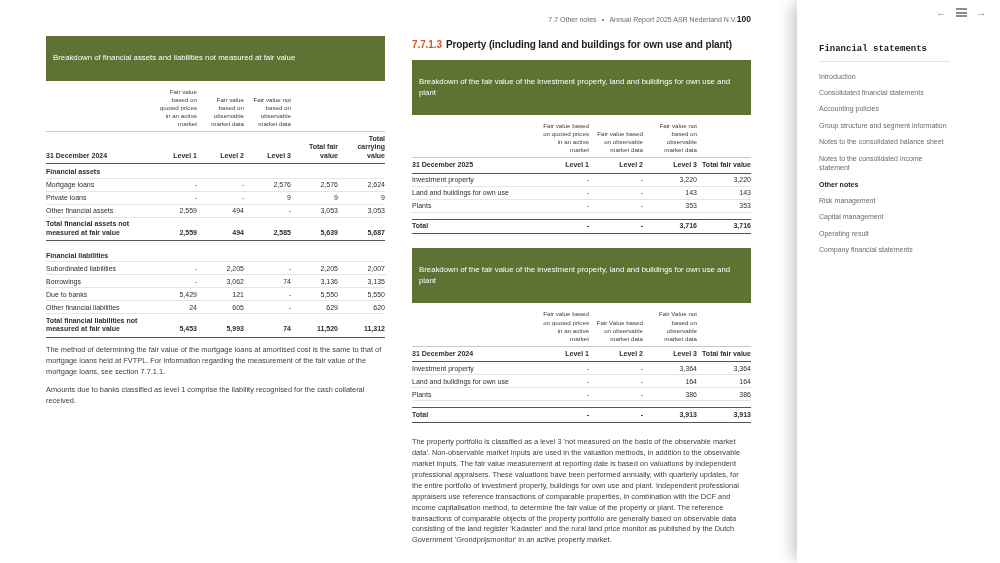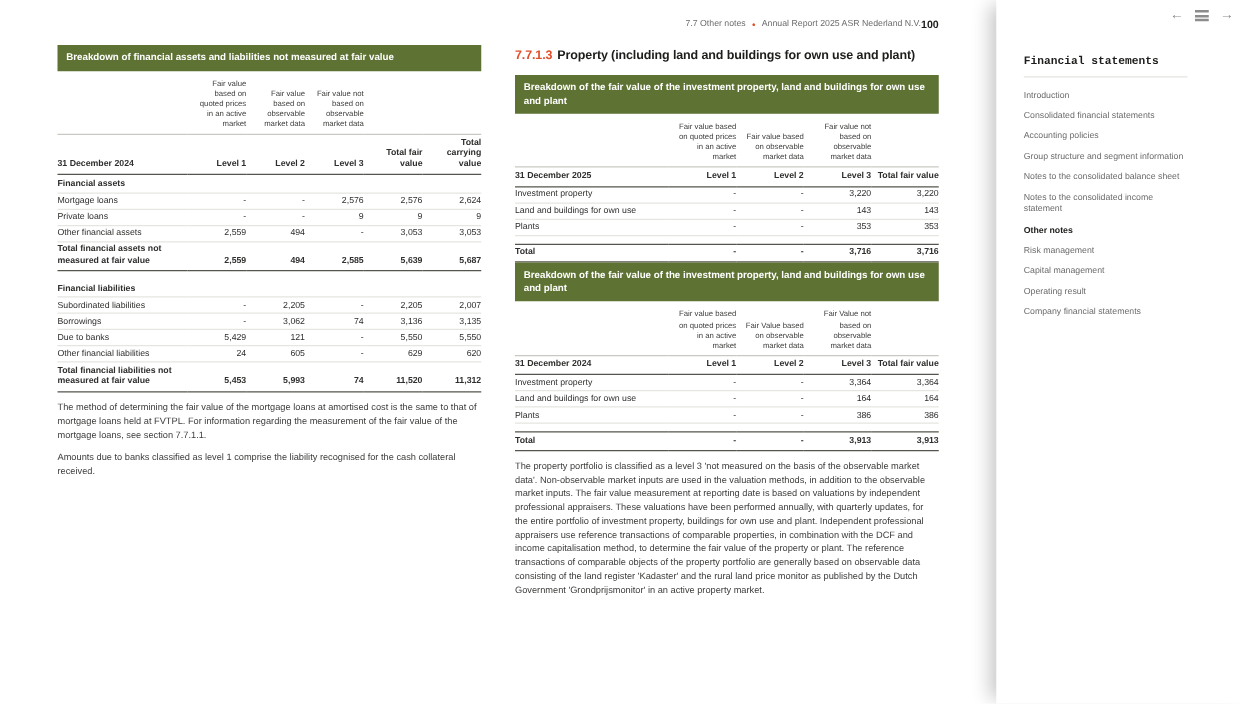--- a/index.html
+++ b/index.html
@@ -22,22 +22,22 @@
     height:30px;display:flex;justify-content:flex-end;align-items:center;
     font-size:7px;color:#6b6b6b;padding-top:8px;
   }
   .topbar .sep-dot{color:var(--red);margin:0 5px;font-size:8px;}
   .topbar .report-name{color:#6b6b6b;}
   .topbar .page-number{font-weight:bold;color:var(--ink);font-size:8.5px;}
   .columns{display:flex;gap:27px;margin-top:6px;}
   .col{width:339px;}
 
   .table-title{
-    background:var(--green);color:#fff;font-weight:bold;
-    font-size:7.8px;line-height:1.35;padding:5px 7px;
+    background:var(--green);color:#fff;font-weight:normal;
+    font-size:7.8px;line-height:1.35;padding:17px 7px;
   }
   table.fin-table{width:100%;border-collapse:collapse;font-size:7px;color:#2e2e2d;table-layout:fixed;}
   table.fin-table td{padding:2.5px 0 2.5px 5px;text-align:right;vertical-align:bottom;word-wrap:break-word;}
   table.fin-table td.lbl{text-align:left;padding-left:0;}
   tr.desc-row td{font-size:6.2px;line-height:1.3;color:#3c3c3b;padding-top:7px;padding-bottom:3px;font-weight:normal;}
   tr.date-row td{
     font-weight:bold;border-top:1px solid #c9c9c4;border-bottom:1px solid var(--line-dark);
     padding-top:3px;padding-bottom:3px;line-height:1.2;
   }
   tr.row-data td,tr.row-heading td{border-bottom:1px solid var(--line-light);}
@@ -45,21 +45,21 @@
   tr.row-total td{font-weight:bold;border-top:1px solid var(--line-dark);border-bottom:1px solid var(--line-dark);line-height:1.25;}
   tr.row-spacer td{height:7px;padding:0;border:none;}
 
   .note-para{font-size:7.4px;line-height:1.48;color:#3c3c3b;}
 
   .section-heading{
     font-size:10px;font-weight:bold;color:var(--ink);
     margin:3px 0 10px 0;white-space:nowrap;letter-spacing:-0.1px;
   }
   .section-heading .sec-num{color:var(--red);margin-right:4px;}
-  .table-block{}
+  .table-block{margin-bottom:14px;}
 
   .sidebar{
     width:203px;height:563px;background:#fff;position:relative;
     padding:0 50px 0 22px;
     box-shadow:-9px 0 14px -4px rgba(0,0,0,0.22);
   }
   .nav-icons{position:absolute;top:7px;right:13px;display:flex;align-items:center;gap:9px;color:#8c8c8c;}
   .nav-icon{font-size:11px;line-height:1;cursor:pointer;color:#8c8c8c;}
   .menu-icon{
     width:11px;height:9px;cursor:pointer;position:relative;

